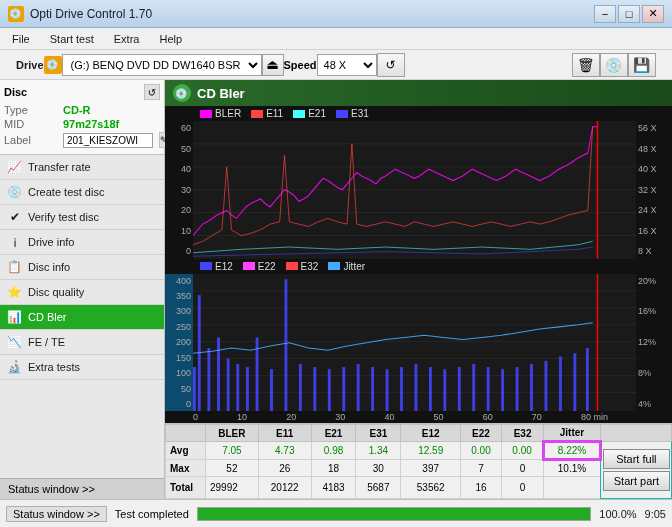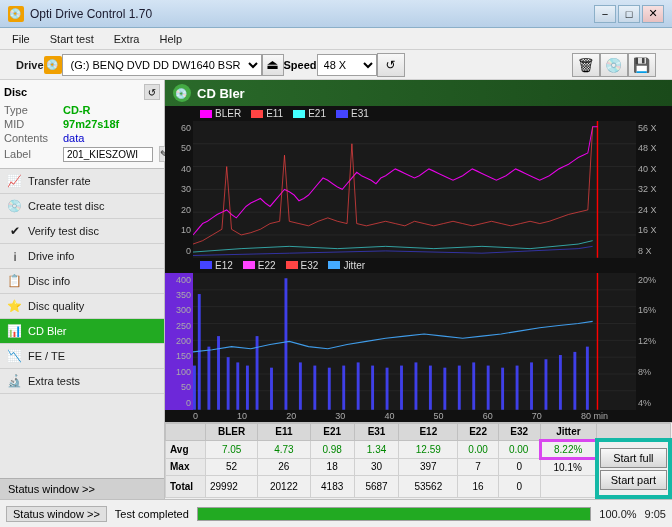--- a/index.html
+++ b/index.html
@@ -137,24 +137,20 @@
         <button class="disc-refresh">↺</button>
       </div>
       <div class="disc-row">
         <span class="disc-key">Type</span>
         <span class="disc-val">CD-R</span>
       </div>
       <div class="disc-row">
         <span class="disc-key">MID</span>
         <span class="disc-val">97m27s18f</span>
       </div>
-      <div class="disc-row">
-        <span class="disc-key">Contents</span>
-        <span class="disc-val-blue">data</span>
-      </div>
       <div class="disc-row" style="align-items:center;">
         <span class="disc-key">Label</span>
         <input class="disc-input" type="text" value="201_KIESZOWI" style="">
         <button style="width:16px;height:16px;border:1px solid #c0c0c0;background:#e0e0e0;cursor:pointer;font-size:9px;margin-left:2px;">✎</button>
       </div>
     </div>
 
     <div class="nav-item">
       <span class="nav-icon">📈</span>
       <span>Transfer rate</span>
@@ -277,21 +273,21 @@
         <div style="width:12px;height:8px;background:#ff4444;"></div>
         <span style="font-size:10px;color:#ddd;">E32</span>
       </div>
       <div style="display:flex;align-items:center;gap:3px;">
         <div style="width:12px;height:8px;background:#44aaff;"></div>
         <span style="font-size:10px;color:#ddd;">Jitter</span>
       </div>
     </div>
 
     <div style="flex:1;background:#111;display:flex;min-height:0;">
-      <div style="width:28px;background:#6d28d9;display:flex;flex-direction:column;justify-content:space-between;padding:2px 2px 2px 0;align-items:flex-end;">
+      <div style="width:28px;background:#0c4a6e;display:flex;flex-direction:column;justify-content:space-between;padding:2px 2px 2px 0;align-items:flex-end;">
         <span style="font-size:9px;color:#aaa;">400</span>
         <span style="font-size:9px;color:#aaa;">350</span>
         <span style="font-size:9px;color:#aaa;">300</span>
         <span style="font-size:9px;color:#aaa;">250</span>
         <span style="font-size:9px;color:#aaa;">200</span>
         <span style="font-size:9px;color:#aaa;">150</span>
         <span style="font-size:9px;color:#aaa;">100</span>
         <span style="font-size:9px;color:#aaa;">50</span>
         <span style="font-size:9px;color:#aaa;">0</span>
       </div>
@@ -386,21 +382,21 @@
           <tr>
             <td style="border:1px solid #d0d0d0;padding:2px 4px;font-weight:bold;background:#e8e8e8;">Avg</td>
             <td style="border:1px solid #d0d0d0;padding:2px 4px;text-align:center;color:#008800;">7.05</td>
             <td style="border:1px solid #d0d0d0;padding:2px 4px;text-align:center;color:#008800;">4.73</td>
             <td style="border:1px solid #d0d0d0;padding:2px 4px;text-align:center;color:#008800;">0.98</td>
             <td style="border:1px solid #d0d0d0;padding:2px 4px;text-align:center;color:#008800;">1.34</td>
             <td style="border:1px solid #d0d0d0;padding:2px 4px;text-align:center;color:#008800;">12.59</td>
             <td style="border:1px solid #d0d0d0;padding:2px 4px;text-align:center;color:#008800;">0.00</td>
             <td style="border:1px solid #d0d0d0;padding:2px 4px;text-align:center;color:#008800;">0.00</td>
             <td style="border:3px solid #d946ef;padding:2px 4px;text-align:center;color:#008800;">8.22%</td>
-            <td style="border:4px solid #14b8a6;padding:1px;" rowspan="3">
+            <td style="border:1px solid #14b8a6;padding:1px;" rowspan="3">
               <div style="display:flex;flex-direction:column;gap:2px;">
                 <button class="start-btn">Start full</button>
                 <button class="start-btn">Start part</button>
               </div>
             </td>
           </tr>
           <tr>
             <td style="border:1px solid #d0d0d0;padding:2px 4px;font-weight:bold;background:#e8e8e8;">Max</td>
             <td style="border:1px solid #d0d0d0;padding:2px 4px;text-align:center;">52</td>
             <td style="border:1px solid #d0d0d0;padding:2px 4px;text-align:center;">26</td>

